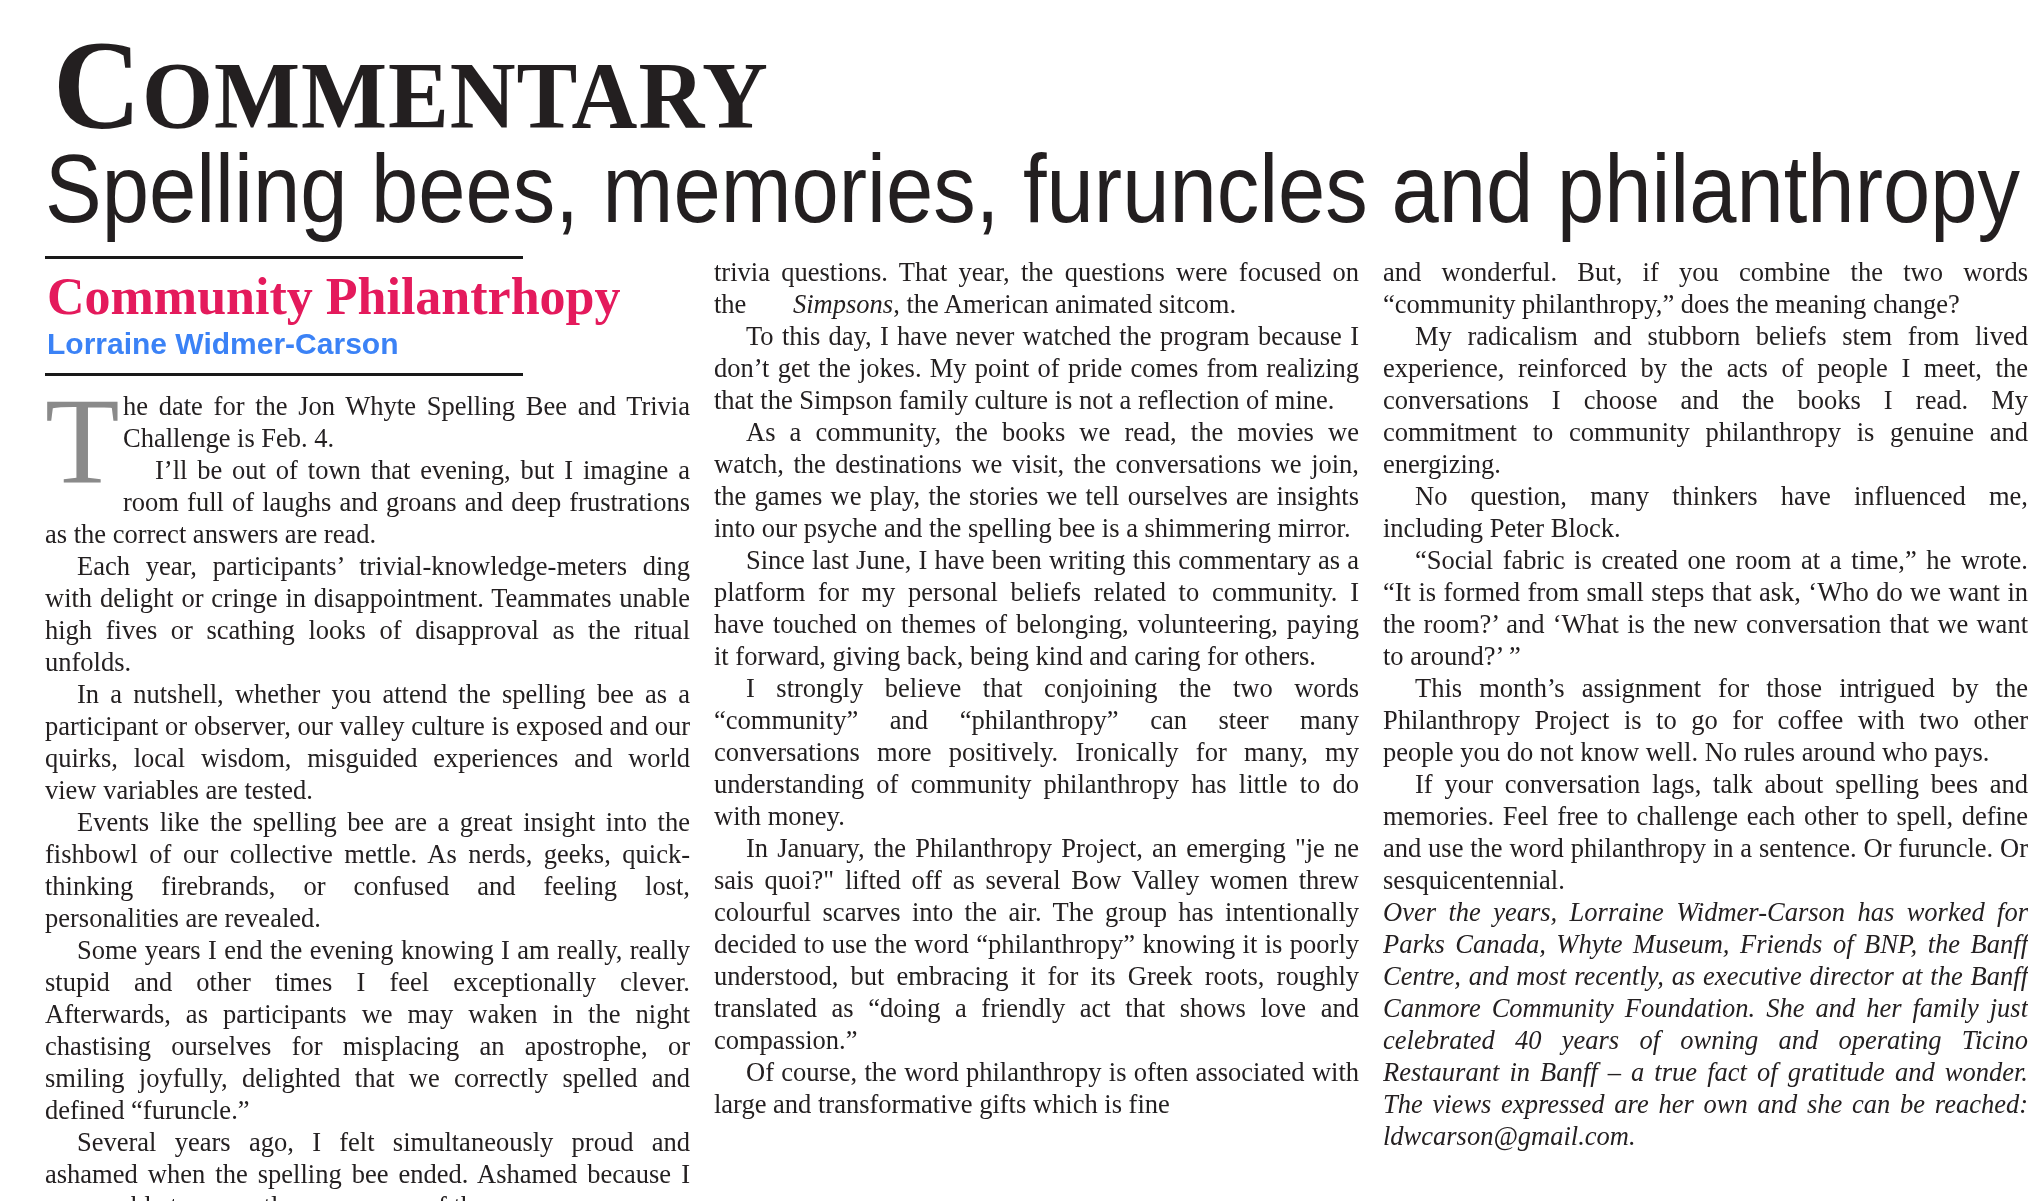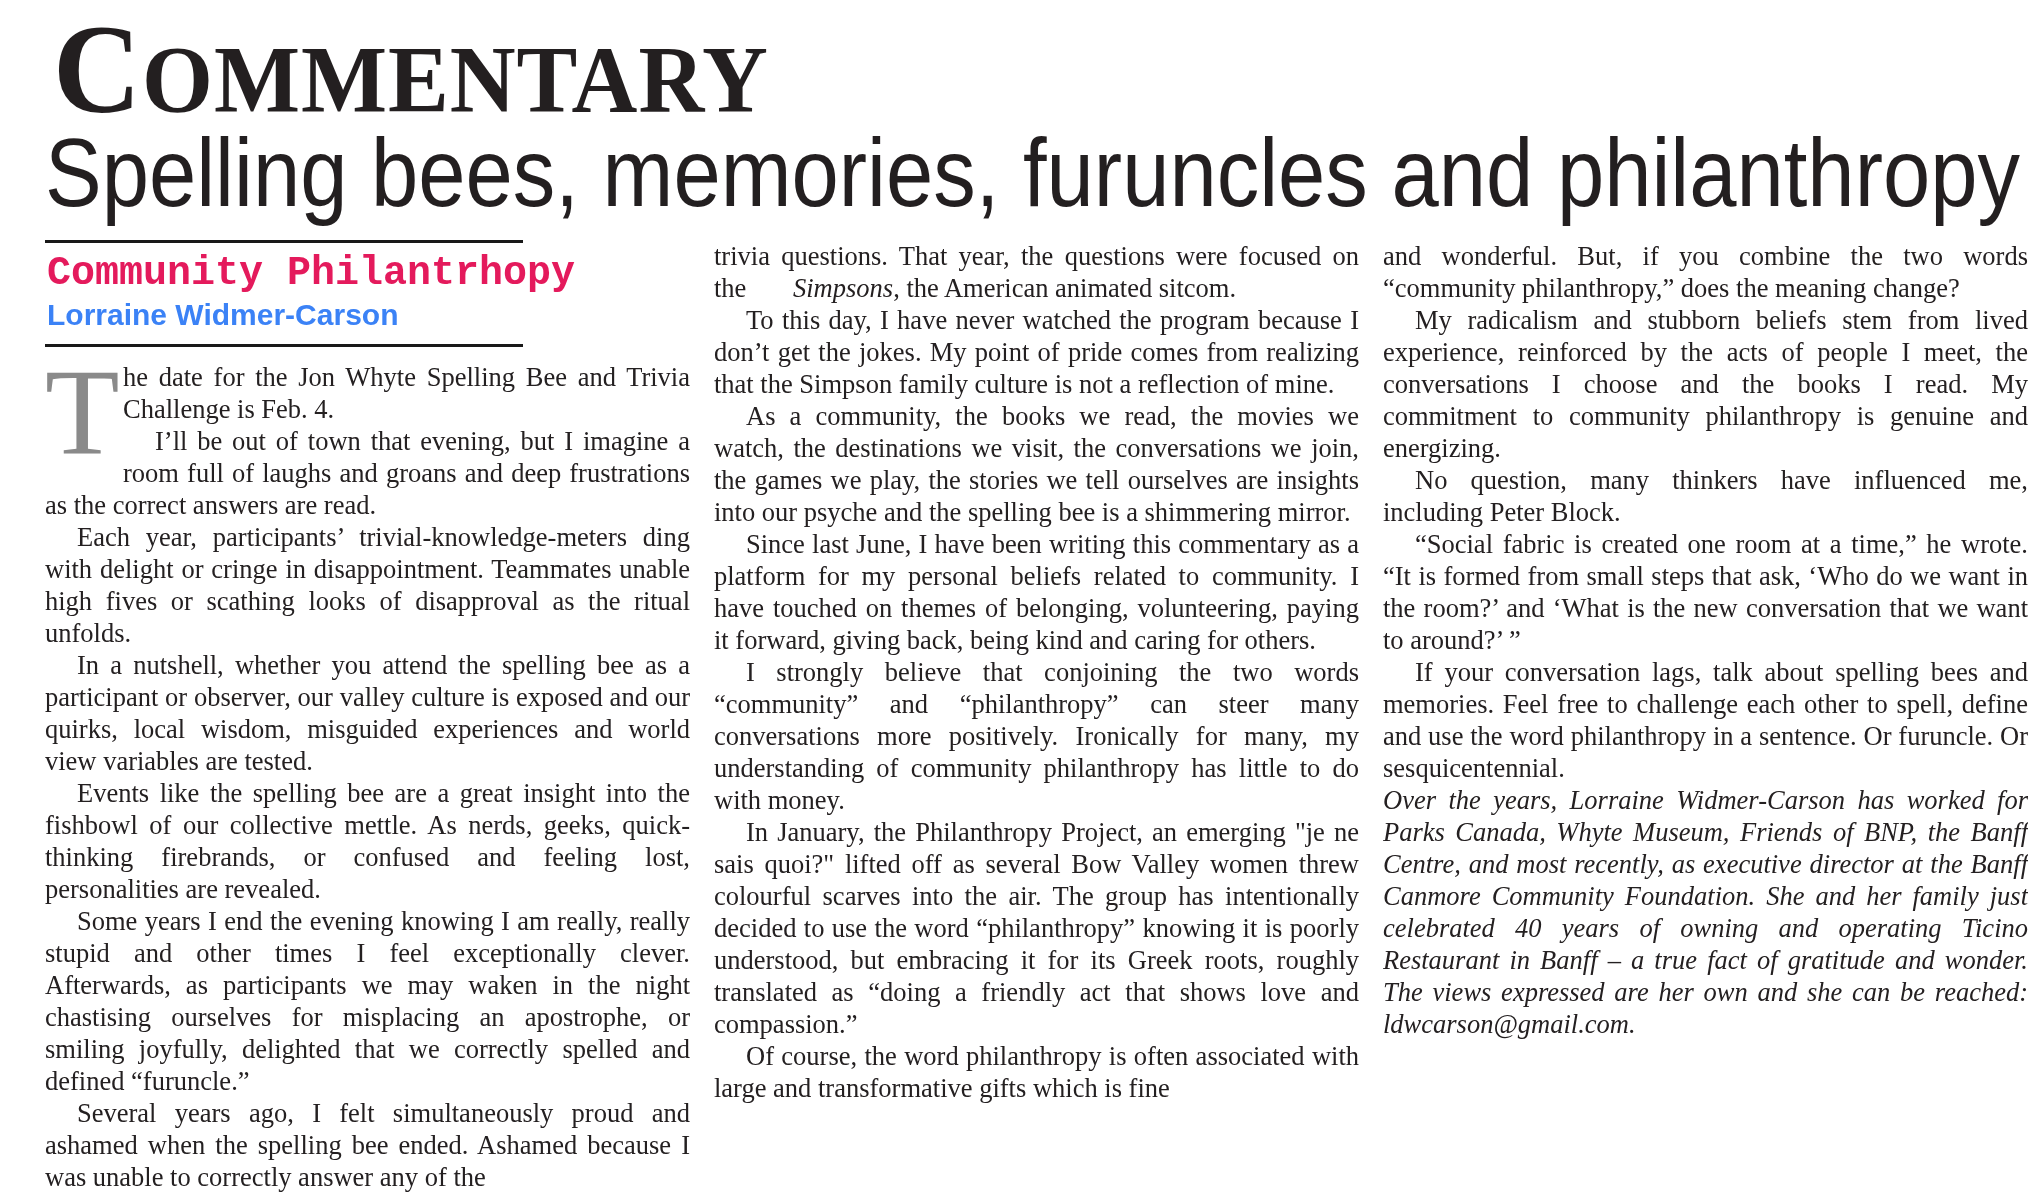--- a/index.html
+++ b/index.html
@@ -1,20 +1,20 @@
 <!DOCTYPE html>
 <html><head>
 <meta charset="utf-8">
 <style>
   html,body { margin:0; padding:0; background:#ffffff; }
   .page {
     position:relative;
     width:2032px; height:1201px;
     box-sizing:border-box;
-    padding:0 6px 0 45px;
+    padding:16px 6px 0 45px;
     background:#ffffff;
     overflow:hidden;
   }
   
   .kicker {
     font-family:"Liberation Serif", serif;
     font-weight:bold;
     color:#231f20;
     font-size:95px;
     line-height:1.0;
@@ -44,23 +44,23 @@
     color:#242021;
     text-align:justify;
     overflow:hidden;
   }
   .col p { margin:0; text-indent:32px; }
   .col p.noindent { text-indent:0; }
   
   .col-header { margin-bottom:14px; }
   .rule { border-top:3px solid #181818; width:478px; height:0; }
   .series-title {
-    font-family:Liberation Mono, monospace;
+    font-family:Liberation Serif, serif;
     font-weight:bold;
-    font-size:40px;
+    font-size:52px;
     line-height:1.1;
     color:#e41a5c;
     margin:9px 0 2px 2px;
   }
   .byline {
     font-family:"Liberation Sans", sans-serif;
     font-weight:bold;
     font-size:30px;
     line-height:1.15;
     color:#3b82f6;
@@ -119,18 +119,19 @@
       <p>I strongly believe that conjoining the two words “community” and “philanthropy” can steer many conversations more positively. Ironically for many, my understanding of community philanthropy has little to do with money.</p>
       <p>In January, the Philanthropy Project, an emerging "je ne sais quoi?" lifted off as several Bow Valley women threw colourful scarves into the air. The group has intentionally decided to use the word “philanthropy” knowing it is poorly understood, but embracing it for its Greek roots, roughly translated as “doing a friendly act that shows love and compassion.”</p>
       <p>Of course, the word philanthropy is often associated with large and transformative gifts which is fine</p>
     </div>
 
     <div class="col">
       <p class="noindent">and wonderful. But, if you combine the two words “community philanthropy,” does the meaning change?</p>
       <p>My radicalism and stubborn beliefs stem from lived experience, reinforced by the acts of people I meet, the conversations I choose and the books I read. My commitment to community philanthropy is genuine and energizing.</p>
       <p>No question, many thinkers have influenced me, including Peter Block.</p>
       <p>“Social fabric is created one room at a time,” he wrote. “It is formed from small steps that ask, ‘Who do we want in the room?’ and ‘What is the new conversation that we want to around?’ ”</p>
+      <p>This month’s assignment for those intrigued by the Philanthropy Project is to go for coffee with two other people you do not know well. No rules around who pays.</p>
       <p>If your conversation lags, talk about spelling bees and memories. Feel free to challenge each other to spell, define and use the word philanthropy in a sentence. Or furuncle. Or sesquicentennial.</p>
       <p class="noindent bio">Over the years, Lorraine Widmer-Carson has worked for Parks Canada, Whyte Museum, Friends of BNP, the Banff Centre, and most recently, as executive director at the Banff Canmore Community Foundation. She and her family just celebrated 40 years of owning and operating Ticino Restaurant in Banff – a true fact of gratitude and wonder. The views expressed are her own and she can be reached: ldwcarson@gmail.com.</p>
     </div>
 
   </div>
 </div>
 
 </body></html>

